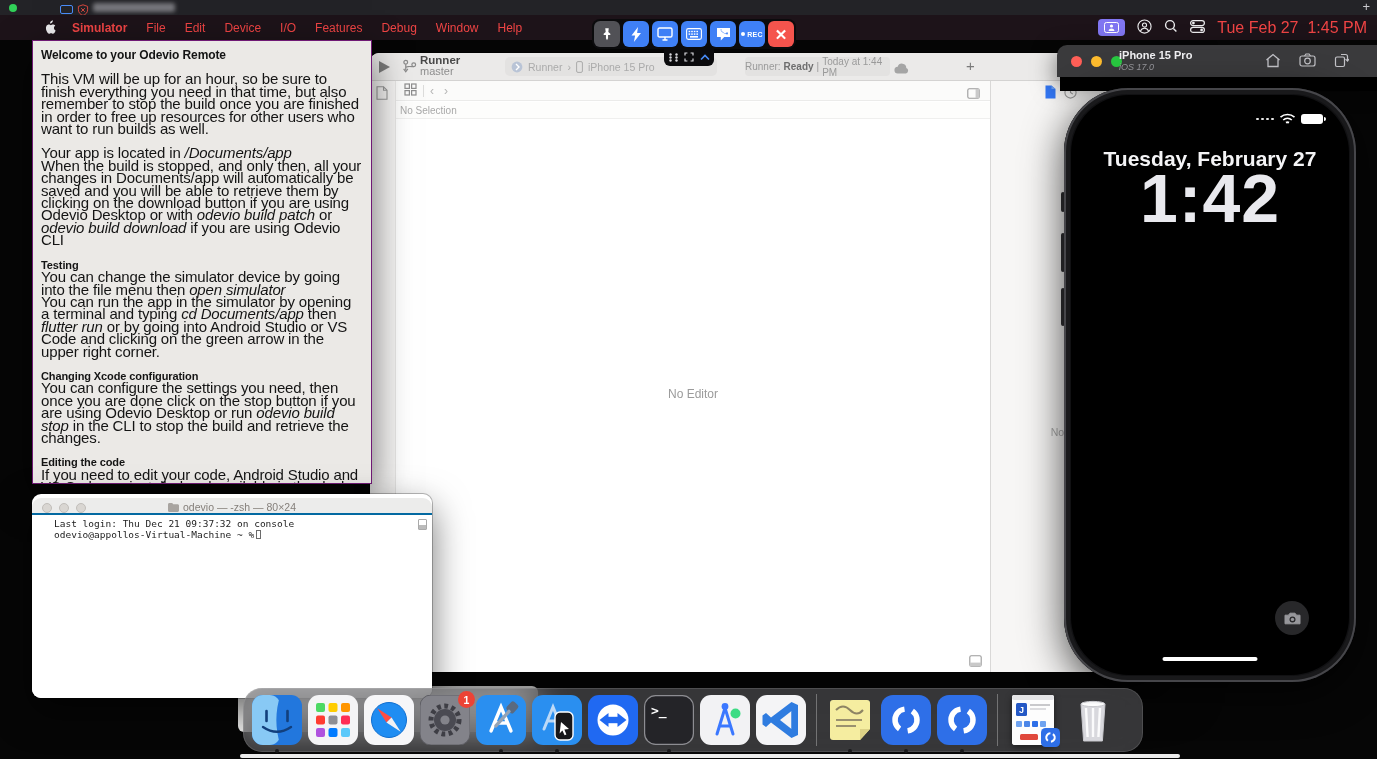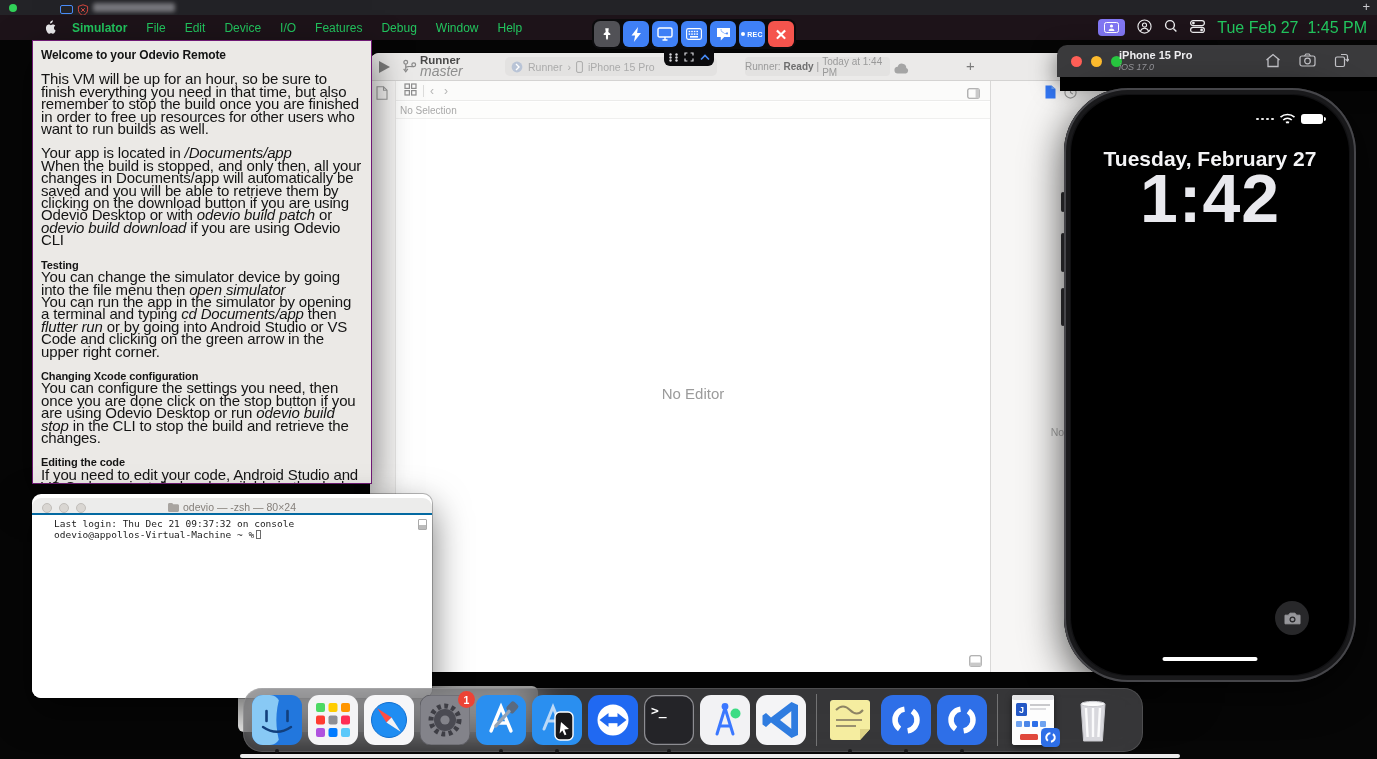--- a/index.html
+++ b/index.html
@@ -10,21 +10,21 @@
   
   #topbar { position:absolute; left:0; top:0; width:1377px; height:15px; background:#232327; z-index:3; }
   #topbar .tb-dot { position:absolute; left:9px; top:4px; width:8px; height:8px; border-radius:50%; background:#31d158; }
   #topbar .tb-mon { position:absolute; left:60px; top:2px; }
   #topbar .tb-shield { position:absolute; left:77px; top:2px; }
   #topbar .tb-blur { position:absolute; left:93px; top:3px; width:82px; height:9px; background:#77777c; border-radius:2px; filter:blur(2px); }
   #topbar .tb-plus { position:absolute; right:7px; top:-1px; color:#c9c9ce; font-size:13px; }
 
   
   #menubar { position:absolute; left:0; top:15px; width:1377px; height:25px; background:#1d1319; z-index:3;
-    display:flex; align-items:center; color:#22c55e; font-size:12px; }
+    display:flex; align-items:center; color:#ef4444; font-size:12px; }
   #menubar .apple { margin-left:44px; display:flex; align-items:center; }
   #menubar .appname { font-weight:bold; margin-left:15px; }
   #menu-items { display:flex; margin-left:19px; }
   #menu-items .menu-item { margin-right:19px; }
   #mb-right { position:absolute; right:10px; top:0; height:25px; display:flex; align-items:center; gap:12px; }
   .mb-share { width:27px; height:17px; background:#8176f2; border-radius:4px; display:flex; align-items:center; justify-content:center; }
   .mb-clock { white-space:pre; font-size:16px; }
 
   
   #overlay-toolbar { position:absolute; left:592px; top:19px; z-index:40; background:#0b0b0d; border-radius:8px;
@@ -42,41 +42,41 @@
   
   #xcode { position:absolute; left:370px; top:53px; width:800px; height:619px; background:#fff; border-radius:9px;
     z-index:2; box-shadow:0 18px 50px rgba(0,0,0,.65), 0 0 0 1px rgba(0,0,0,.35); }
   .xc-toolbar { position:absolute; left:0; top:0; right:0; height:28px; background:#ebeae9; border-radius:9px 9px 0 0;
     border-bottom:1px solid #d4d3d2; }
   .xc-play { position:absolute; left:9px; top:8px; width:0; height:0; border-left:11px solid #7c7c7c;
     border-top:6px solid transparent; border-bottom:6px solid transparent; }
   .xc-branch { position:absolute; left:32px; top:6px; }
   .xc-proj { position:absolute; left:50px; top:2px; line-height:11px; }
   .xc-proj .p1 { font-size:11.5px; font-weight:bold; color:#4a4a4a; }
-  .xc-proj .p2 { font-size:14px; color:#8e8e8e;font-style:italic; }
+  .xc-proj .p2 { font-size:11px; color:#8e8e8e; }
   .xc-scheme { position:absolute; left:135px; top:4px; width:212px; height:19px; background:#e3e2e1; border-radius:5px;
     display:flex; align-items:center; gap:5px; padding-left:6px; color:#ababab; font-size:10.5px; }
   .xc-status { position:absolute; left:375px; top:4px; width:145px; height:19px; background:#e3e2e1; border-radius:4px;
     display:flex; align-items:center; justify-content:center; gap:3px; font-size:10px; color:#9a9a9a; }
   .xc-status b { color:#6e6e6e; }
   .xc-cloud { position:absolute; left:524px; top:7px; }
   .xc-add { position:absolute; left:596px; top:4px; font-size:15px; color:#7a7a7a; }
   .xc-leftstrip { position:absolute; left:0; top:28px; bottom:0; width:26px; background:#f6f5f4;
     border-right:1px solid #e7e6e5; border-radius:0 0 0 9px; }
   .xc-docicon { position:absolute; left:6px; top:5px; }
   .xc-jumpbar { position:absolute; left:26px; top:28px; width:594px; height:20px; background:#fbfbfa;
     border-bottom:1px solid #ebebea; display:flex; align-items:center; color:#9a9a9a; }
   .xc-jumpbar .sep { width:1px; height:12px; background:#dcdcdb; margin:0 6px; }
   .xc-chev { font-size:12px; color:#b5b5b5; margin-right:10px; }
   .xc-panelicon-r { position:absolute; right:10px; top:4px; }
   .xc-noselrow { position:absolute; left:26px; top:49px; width:594px; height:17px; background:#fdfdfc;
     border-bottom:1px solid #efefee; font-size:10px; color:#a9a9a9; display:flex; align-items:center; padding-left:4px; }
   .xc-editor { position:absolute; left:26px; top:66px; width:594px; bottom:24px; background:#fff;
     display:flex; align-items:center; justify-content:center; }
-  .xc-noeditor { font-size:15px; color:#9b9b9b;margin-top:20px; }
+  .xc-noeditor { font-size:12px; color:#9b9b9b;margin-top:20px; }
   .xc-bottombar { position:absolute; left:26px; bottom:0; width:594px; height:24px; background:#fff; border-radius:0 0 0 0; }
   .xc-panelicon-b { position:absolute; right:8px; top:5px; }
   .xc-inspector { position:absolute; left:620px; top:28px; right:0; bottom:0; background:#f7f6f5;
     border-left:1px solid #d9d8d7; border-radius:0 0 9px 0; }
   .xc-insp-icons { position:absolute; left:54px; top:4px; display:flex; gap:8px; align-items:center; }
   .xc-insp-nosel { position:absolute; left:0; right:0; top:345px; text-align:center; font-size:10.5px; color:#a9a9a9; }
 
   
   #note { position:absolute; left:32px; top:40px; width:340px; height:444px; background:#ebe9e6; z-index:5;
     border:1px solid #701a75; box-shadow:0 14px 36px rgba(0,0,0,.55); padding:8px 8px; overflow:hidden; color:#141414; }

